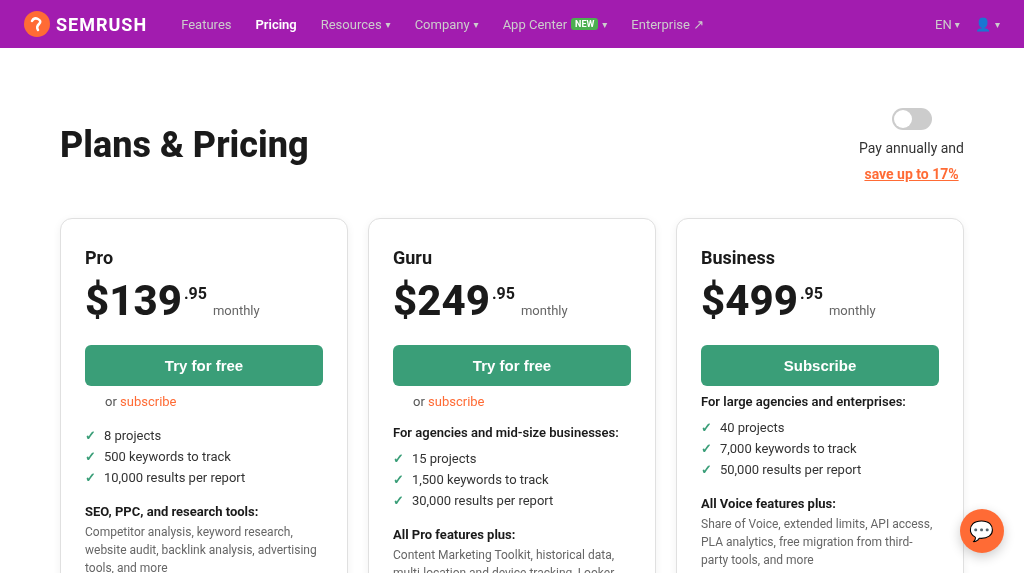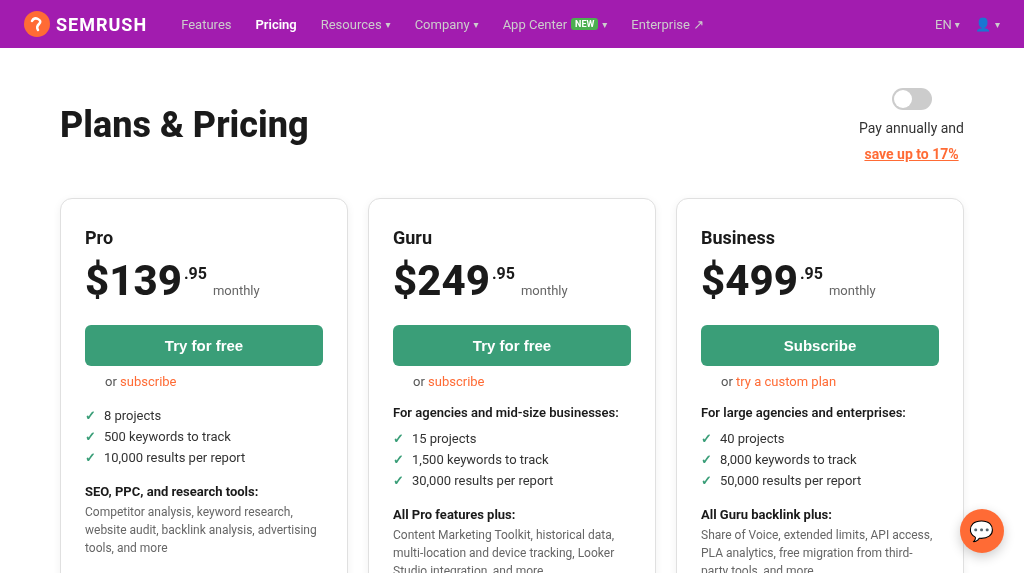--- a/index.html
+++ b/index.html
@@ -74,20 +74,21 @@
       min-height: calc(573px - 48px);
       padding: 40px 60px;
     }
 
     
     .page-header {
       display: flex;
       align-items: center;
       justify-content: space-between;
       margin-bottom: 36px;
+      margin-top: 20px;
     }
     .page-title {
       font-size: 36px;
       font-weight: 800;
       color: #1a1a1a;
     }
     .billing-toggle {
       display: flex;
       align-items: center;
       gap: 10px;
@@ -342,39 +343,36 @@
     </div>
 
     <div class="card">
       <div class="plan-name">Business</div>
       <div class="price-row">
         <span class="price-main">$499</span>
         <span class="price-cents">.95</span>
         <span class="price-period">monthly</span>
       </div>
       <button class="cta-btn subscribe">Subscribe</button>
-      <div class="or-line">
-        <span>or</span> <a href="#">try a custom plan</a>
-      </div>
       <div class="section-label">For large agencies and enterprises:</div>
       <ul class="feature-list">
         <li>
             <span class="check">✓</span>
             <span>40 projects</span>
           </li>
         <li>
             <span class="check">✓</span>
-            <span>8,000 keywords to track</span>
+            <span>7,000 keywords to track</span>
           </li>
         <li>
             <span class="check">✓</span>
             <span>50,000 results per report</span>
           </li>
       </ul>
-      <div class="tools-title">All Guru backlink plus:</div>
+      <div class="tools-title">All Voice features plus:</div>
       <div class="tools-desc">Share of Voice, extended limits, API access, PLA analytics, free migration from third-party tools, and more</div>
     </div>
 
   </div>
 </main>
 
 <div class="chat-bubble">
   <span>💬</span>
 </div>
 

